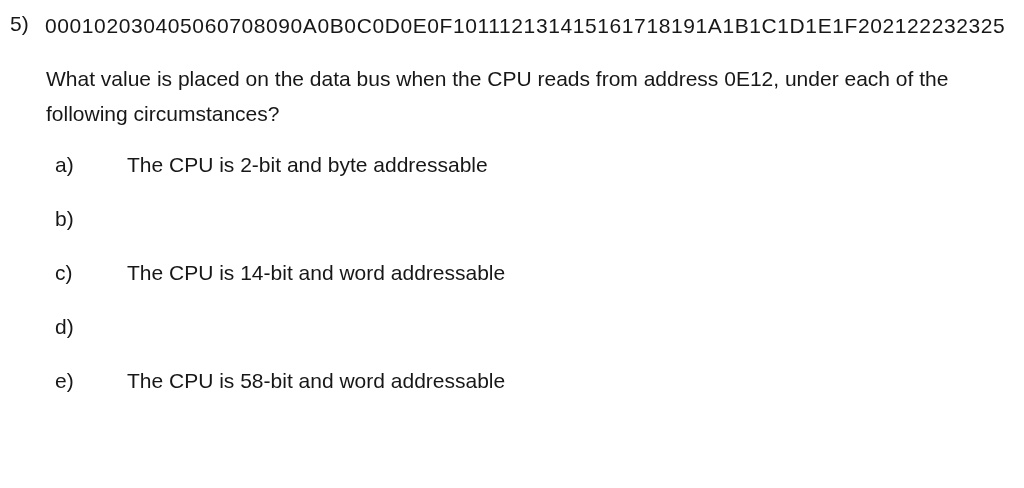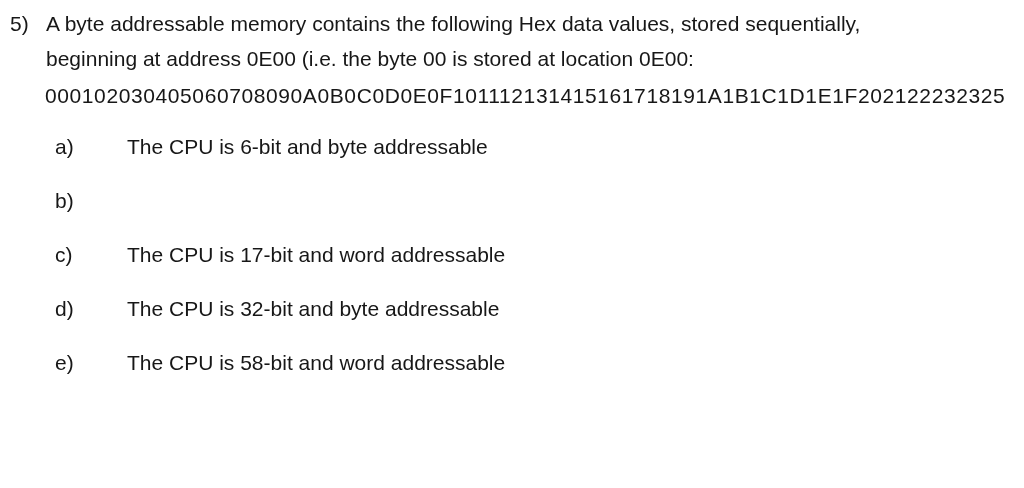--- a/index.html
+++ b/index.html
@@ -50,43 +50,42 @@
   .itext { white-space: nowrap; }
 </style>
 </head>
 <body>
 
 <div class="doc">
   <div class="qrow">
     <span class="qnum">5)</span>
     <div class="qbody">
 
-      <div class="intro">
-        <div class="pline">A byte addressable memory contains the following Hex data values, stored sequentially,</div>
-        <div class="pline">beginning at address 0E00 (i.e. the byte 00 is stored at location 0E00:</div>
-      </div>
 
       <div class="hexline">000102030405060708090A0B0C0D0E0F101112131415161718191A1B1C1D1E1F202122232325</div>
 
+      <div class="question">
+        <div class="pline">What value is placed on the data bus when the CPU reads from address 0E12, under each of the</div>
+        <div class="pline">following circumstances?</div>
+      </div>
 
       <div class="items">
         <div class="item">
           <span class="ilabel">a)</span>
-          <span class="itext">The CPU is 6-bit and byte addressable</span>
+          <span class="itext">The CPU is 2-bit and byte addressable</span>
         </div>
         <div class="item">
           <span class="ilabel">b)</span>
         </div>
         <div class="item">
           <span class="ilabel">c)</span>
-          <span class="itext">The CPU is 17-bit and word addressable</span>
+          <span class="itext">The CPU is 14-bit and word addressable</span>
         </div>
         <div class="item">
           <span class="ilabel">d)</span>
-          <span class="itext">The CPU is 32-bit and byte addressable</span>
         </div>
         <div class="item">
           <span class="ilabel">e)</span>
           <span class="itext">The CPU is 58-bit and word addressable</span>
         </div>
       </div>
 
     </div>
   </div>
 </div>

